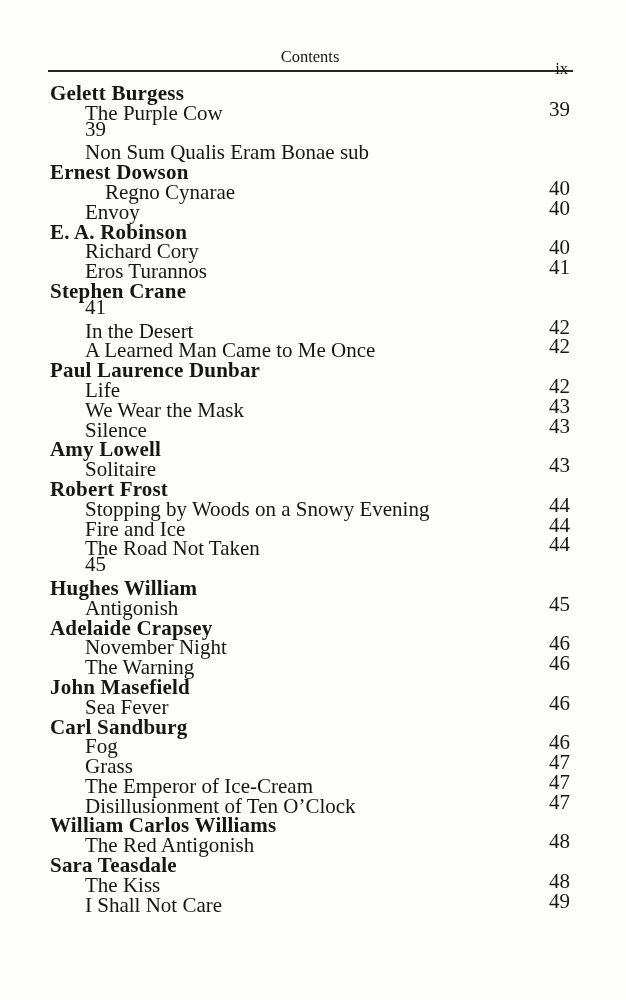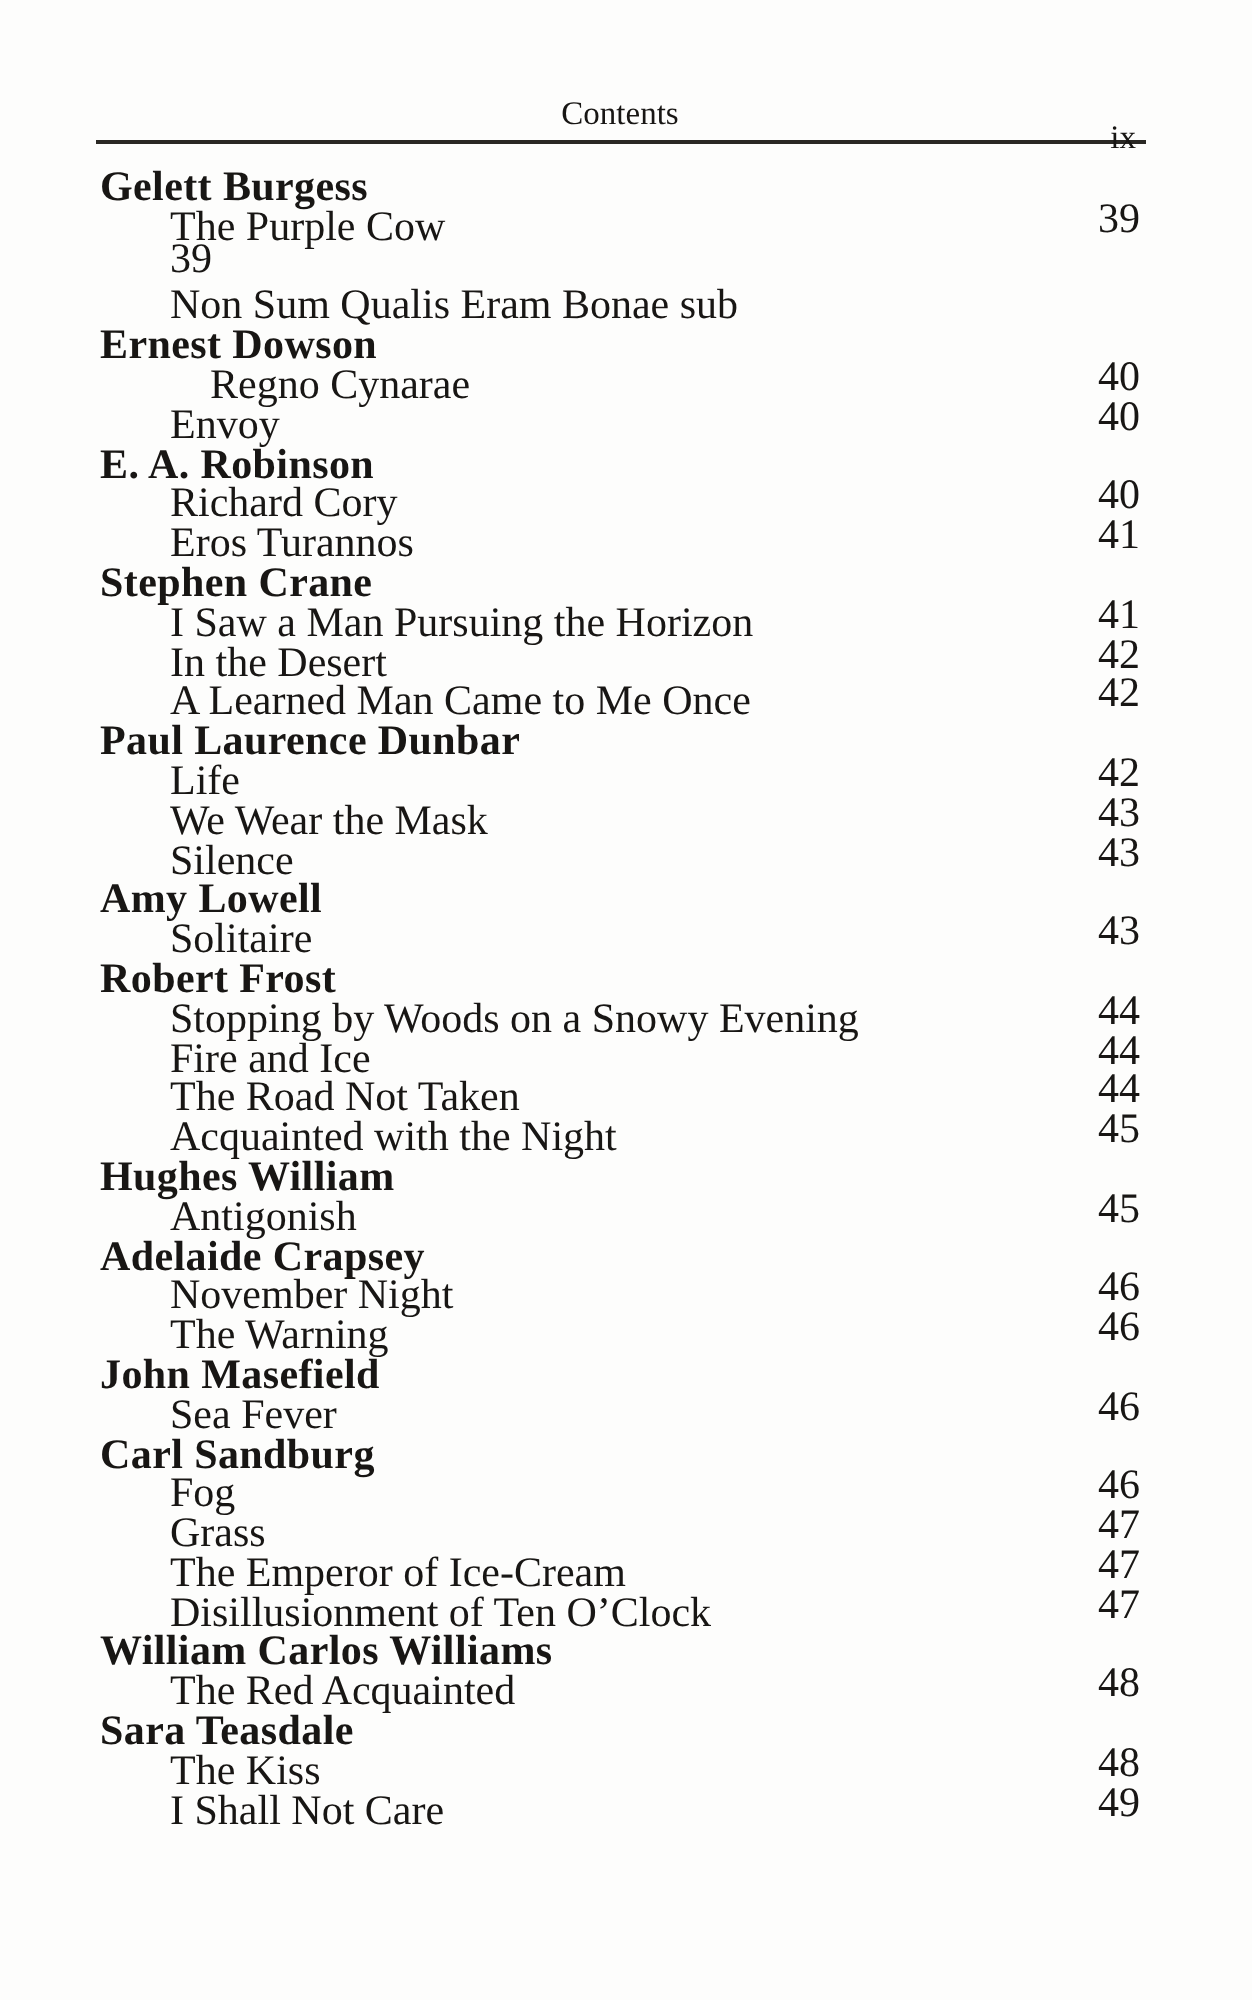--- a/index.html
+++ b/index.html
@@ -98,21 +98,20 @@
       <div class="row poem">
         <span class="ptitle">Richard Cory</span>
         <span class="pnum">40</span>
       </div>
       <div class="row poem">
         <span class="ptitle">Eros Turannos</span>
         <span class="pnum">41</span>
       </div>
       <div class="row author">Stephen Crane</div>
       <div class="row poem">
-        <span class="ptitle">I Saw a Man Pursuing the Horizon</span>
         <span class="pnum">41</span>
       </div>
       <div class="row poem">
         <span class="ptitle">In the Desert</span>
         <span class="pnum">42</span>
       </div>
       <div class="row poem">
         <span class="ptitle">A Learned Man Came to Me Once</span>
         <span class="pnum">42</span>
       </div>
@@ -141,21 +140,20 @@
       </div>
       <div class="row poem">
         <span class="ptitle">Fire and Ice</span>
         <span class="pnum">44</span>
       </div>
       <div class="row poem">
         <span class="ptitle">The Road Not Taken</span>
         <span class="pnum">44</span>
       </div>
       <div class="row poem">
-        <span class="ptitle">Acquainted with the Night</span>
         <span class="pnum">45</span>
       </div>
       <div class="row author">Hughes William</div>
       <div class="row poem">
         <span class="ptitle">Antigonish</span>
         <span class="pnum">45</span>
       </div>
       <div class="row author">Adelaide Crapsey</div>
       <div class="row poem">
         <span class="ptitle">November Night</span>
@@ -182,21 +180,21 @@
       <div class="row poem">
         <span class="ptitle">The Emperor of Ice-Cream</span>
         <span class="pnum">47</span>
       </div>
       <div class="row poem">
         <span class="ptitle">Disillusionment of Ten O’Clock</span>
         <span class="pnum">47</span>
       </div>
       <div class="row author">William Carlos Williams</div>
       <div class="row poem">
-        <span class="ptitle">The Red Acquainted</span>
+        <span class="ptitle">The Red Antigonish</span>
         <span class="pnum">48</span>
       </div>
       <div class="row author">Sara Teasdale</div>
       <div class="row poem">
         <span class="ptitle">The Kiss</span>
         <span class="pnum">48</span>
       </div>
       <div class="row poem">
         <span class="ptitle">I Shall Not Care</span>
         <span class="pnum">49</span>

